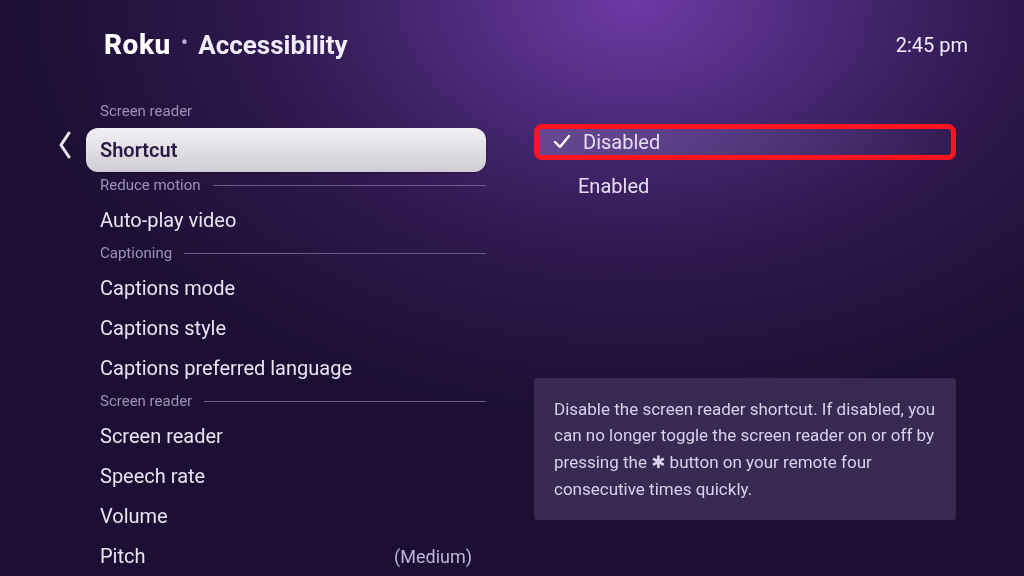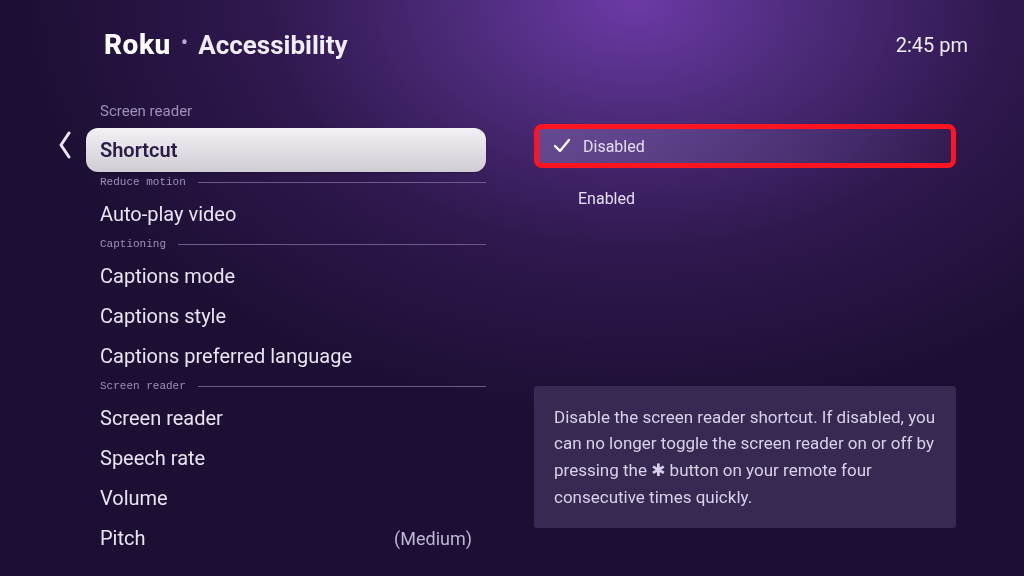--- a/index.html
+++ b/index.html
@@ -17,21 +17,21 @@
   }
   .dot { color: #b9a9d4; margin: 0 10px; font-size: 22px; position: relative; top: -2px; }
   .crumb { font-size: 26px; font-weight: 700; color: #f0ecf8; }
   .clock { margin-left: auto; font-size: 20px; color: #f0ecf8; }
 
   .content { position: absolute; top: 98px; left: 0; right: 0; bottom: 0; }
 
   .left-col { position: absolute; left: 86px; top: 0; width: 400px; }
   .section-label { font-size: 15px; color: #9e90b9; margin: 4px 0 8px 14px; }
   .section-row { display: flex; align-items: center; margin: 4px 0 6px 14px; }
-  .section-row .lbl { font-size: 11px; color: #9e90b9; white-space: nowrap; font-family: Liberation Mono, monospace; }
+  .section-row .lbl { font-size: 15px; color: #9e90b9; white-space: nowrap; }
   .section-row .line { flex: 1; height: 1px; background: #6a5b88; margin-left: 12px; }
 
   .menu-item {
     font-size: 20px; color: #e9e4f2; padding: 8px 14px; border-radius: 2px;
     display: flex; align-items: center; justify-content: space-between;
     cursor: pointer;
   }
   .menu-item.selected {
     background: linear-gradient(to bottom, #f3f1f5, #cfcdd3);
     color: #2a1a46; font-weight: 600; border-radius: 12px;
@@ -42,34 +42,34 @@
 
   .back-arrow {
     position: absolute; left: 54px; top: 32px; width: 22px; height: 30px;
     display: flex; align-items: center; justify-content: center; cursor: pointer;
   }
   .back-arrow svg { width: 16px; height: 28px; }
 
   .right-col { position: absolute; left: 534px; top: 26px; width: 422px; }
 
   .option-row {
-    display: flex; align-items: center; height: 44px; padding: 0 12px;
-    font-size: 16px; color: #e5def2; cursor: pointer; border-radius: 2px;
+    display: flex; align-items: center; height: 36px; padding: 0 12px;
+    font-size: 20px; color: #e5def2; cursor: pointer; border-radius: 2px;
   }
   .option-row .chk { width: 22px; display: inline-flex; justify-content: center; margin-right: 10px; }
   .option-row .chk svg { width: 18px; height: 18px; }
   .option-highlight {
     border: 5px solid #ff1420; border-radius: 8px;
     background: linear-gradient(to right, rgba(127,100,170,0.55), rgba(64,46,102,0.2));
     margin-bottom: 8px;
   }
   .option-plain { padding-left: 44px; }
 
   .help-box {
-    position: absolute; left: 534px; top: 288px; width: 422px;
+    position: absolute; left: 534px; top: 280px; width: 422px;
     background: rgba(78,64,108,0.55);
     border-radius: 3px; padding: 18px 20px;
     font-size: 17px; line-height: 1.55; color: #d9d1e9;
   }
   .star { font-family: Arial, sans-serif; }
 </style>
 </head>
 <body>
 
 <div class="header">

